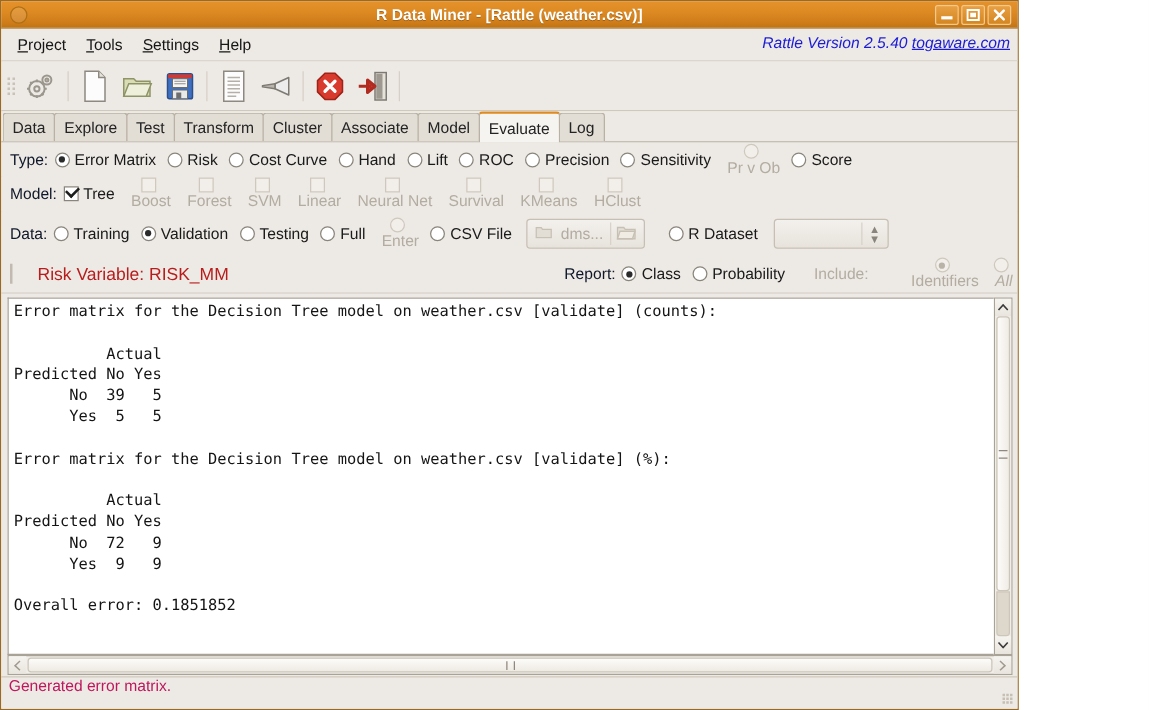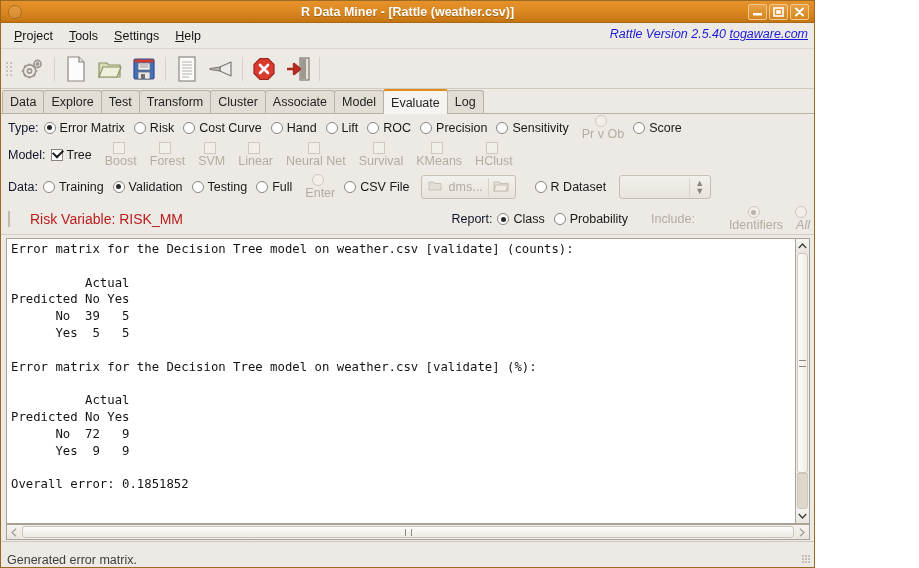--- a/index.html
+++ b/index.html
@@ -381,24 +381,24 @@
     border-left:1px solid #8e887e;
     border-right:1px solid #8e887e;
   }
 
   
   .statusbar {
     flex: 0 0 25px;
     background: #edeae5;
     border-top: 1px solid #cfc8bd;
     display: flex;
-    align-items: flex-end;
+    align-items: flex-start;
     padding-left: 6px;
     font-size: 12.5px;
-    color: #404040;
+    color: #be185d;
     position: relative;
   }
   .resizer {
     position:absolute; right:2px; bottom:2px;
     width:10px; height:10px;
     display:grid;
     grid-template-columns: 2px 2px 2px;
     grid-auto-rows: 2px;
     gap:1px;
   }

